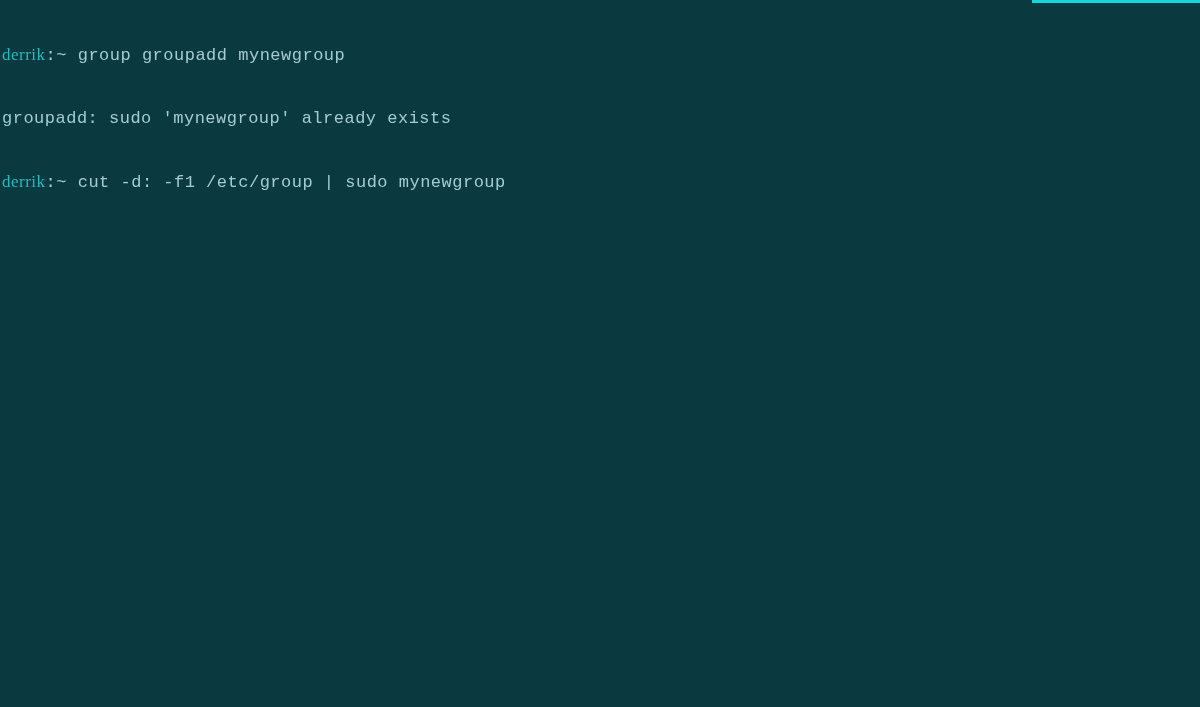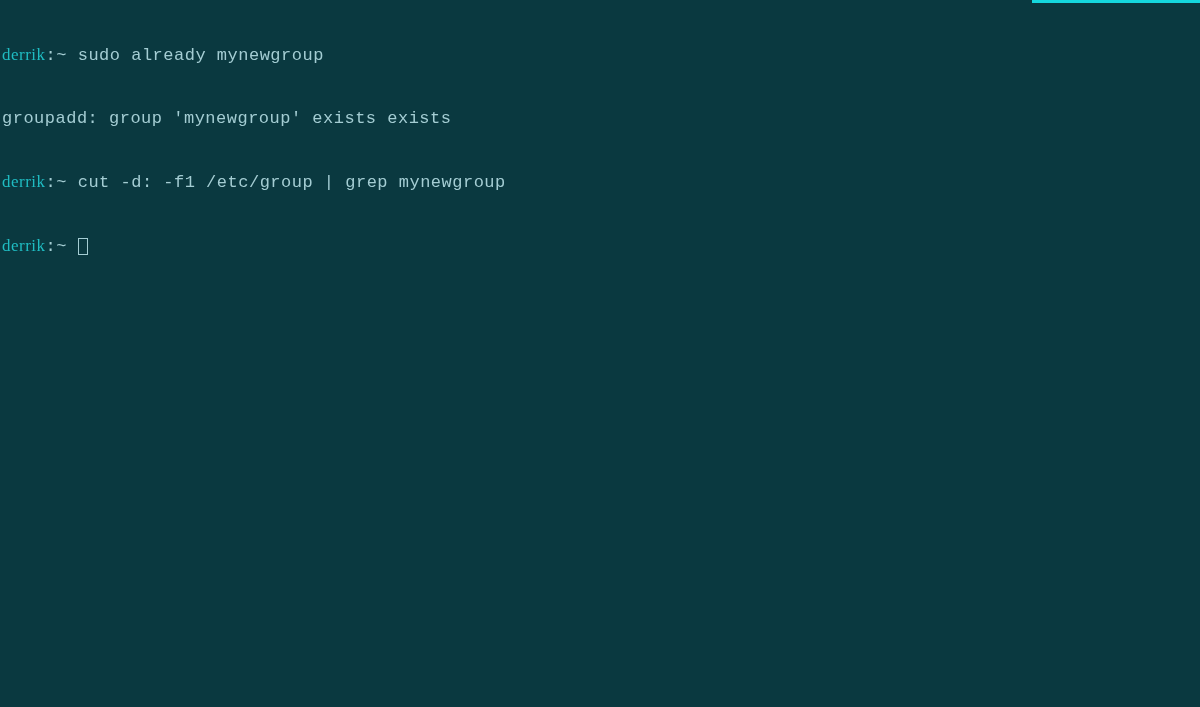--- a/index.html
+++ b/index.html
@@ -58,17 +58,16 @@
       height: 3px;
       background-color: #15d8de;
     }
   </style>
 </head>
 <body>
 
 <div class="accent-bar"></div>
 
 <div class="terminal">
-  <span class="line"><span class="prompt-user">derrik</span><span class="prompt-separator">:</span><span class="prompt-path">~</span><span class="prompt-separator"> </span><span class="command">sudo already mynewgroup</span></span>
-  <span class="line output">groupadd: group 'mynewgroup' exists exists</span>
-  <span class="line"><span class="prompt-user">derrik</span><span class="prompt-separator">:</span><span class="prompt-path">~</span><span class="prompt-separator"> </span><span class="command">cut -d: -f1 /etc/group | grep mynewgroup</span></span>
-  <span class="line"><span class="prompt-user">derrik</span><span class="prompt-separator">:</span><span class="prompt-path">~</span><span class="prompt-separator"> </span><span class="cursor"></span></span>
+  <span class="line"><span class="prompt-user">derrik</span><span class="prompt-separator">:</span><span class="prompt-path">~</span><span class="prompt-separator"> </span><span class="command">group groupadd mynewgroup</span></span>
+  <span class="line output">groupadd: sudo 'mynewgroup' already exists</span>
+  <span class="line"><span class="prompt-user">derrik</span><span class="prompt-separator">:</span><span class="prompt-path">~</span><span class="prompt-separator"> </span><span class="command">cut -d: -f1 /etc/group | sudo mynewgroup</span></span>
 </div>
 
 </body></html>

